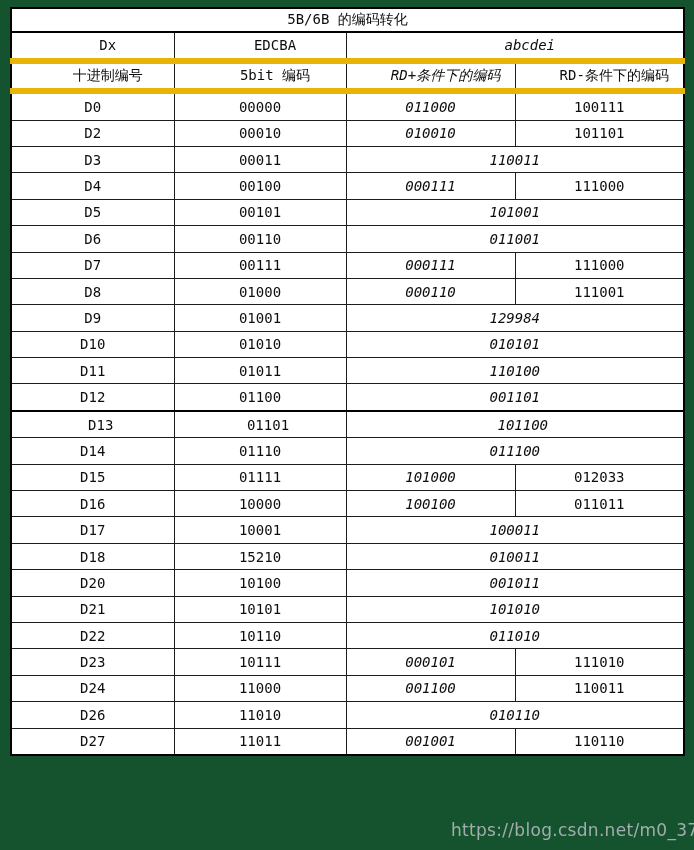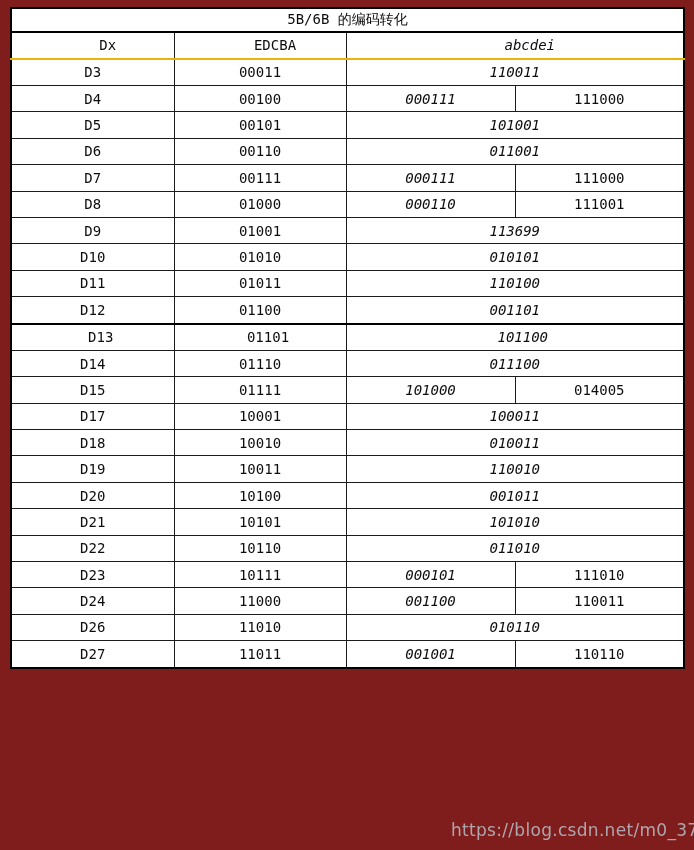--- a/index.html
+++ b/index.html
@@ -11,21 +11,21 @@
     width: 694px;
     height: 850px;
     font-family: "DejaVu Sans Mono", "Liberation Mono", monospace;
     color: #0d0d0d;
   }
   .sheet {
     position: relative;
     width: 694px;
     height: 850px;
     overflow: hidden;
-    background: #7f1d1d;
+    background: #14532d;
   }
   table.enc {
     position: absolute;
     left: 10px;
     top: 7px;
     width: 673px;
     border-collapse: collapse;
     table-layout: fixed;
     background: #ffffff;
     border: 2.6px solid #000000;
@@ -39,21 +39,21 @@
     white-space: nowrap;
     overflow: hidden;
     height: 25.4px;
   }
   tr.row-title td {
     height: 22px;
     border-bottom: 2px solid #000000;
   }
   tr.row-hdr td {
     height: 24.6px;
-    border-bottom: 2px solid #eab308;
+    border-bottom: 6px solid #eab308;
     padding-left: 30px;
   }
   td.vthick {
     border-left: 2.6px solid #000000;
     font-style: italic;
   }
   tr.group-break td {
     border-top: 2.6px solid #000000;
     padding-left: 16px;
   }
@@ -85,22 +85,40 @@
     </colgroup>
     <tbody>
       <tr class="row-title">
         <td colspan="4">5B/6B 的编码转化</td>
       </tr>
       <tr class="row-hdr">
         <td>Dx</td>
         <td>EDCBA</td>
         <td colspan="2" class="vthick">abcdei</td>
       </tr>
+      <tr class="row-hdr">
+        <td>十进制编号</td>
+        <td>5bit 编码</td>
+        <td class="vthick">RD+条件下的编码</td>
+        <td>RD-条件下的编码</td>
+      </tr>
     </tbody>
     <tbody>
+        <tr>
+          <td>D0</td>
+          <td>00000</td>
+          <td class="vthick">011000</td>
+          <td>100111</td>
+        </tr>
+        <tr>
+          <td>D2</td>
+          <td>00010</td>
+          <td class="vthick">010010</td>
+          <td>101101</td>
+        </tr>
         <tr>
           <td>D3</td>
           <td>00011</td>
           <td class="vthick" colspan="2">110011</td>
         </tr>
         <tr>
           <td>D4</td>
           <td>00100</td>
           <td class="vthick">000111</td>
           <td>111000</td>
@@ -123,21 +141,21 @@
         </tr>
         <tr>
           <td>D8</td>
           <td>01000</td>
           <td class="vthick">000110</td>
           <td>111001</td>
         </tr>
         <tr>
           <td>D9</td>
           <td>01001</td>
-          <td class="vthick" colspan="2">113699</td>
+          <td class="vthick" colspan="2">129984</td>
         </tr>
         <tr>
           <td>D10</td>
           <td>01010</td>
           <td class="vthick" colspan="2">010101</td>
         </tr>
         <tr>
           <td>D11</td>
           <td>01011</td>
           <td class="vthick" colspan="2">110100</td>
@@ -154,36 +172,37 @@
         </tr>
         <tr>
           <td>D14</td>
           <td>01110</td>
           <td class="vthick" colspan="2">011100</td>
         </tr>
         <tr>
           <td>D15</td>
           <td>01111</td>
           <td class="vthick">101000</td>
-          <td>014005</td>
+          <td>012033</td>
+        </tr>
+        <tr>
+          <td>D16</td>
+          <td>10000</td>
+          <td class="vthick">100100</td>
+          <td>011011</td>
         </tr>
         <tr>
           <td>D17</td>
           <td>10001</td>
           <td class="vthick" colspan="2">100011</td>
         </tr>
         <tr>
           <td>D18</td>
-          <td>10010</td>
+          <td>15210</td>
           <td class="vthick" colspan="2">010011</td>
-        </tr>
-        <tr>
-          <td>D19</td>
-          <td>10011</td>
-          <td class="vthick" colspan="2">110010</td>
         </tr>
         <tr>
           <td>D20</td>
           <td>10100</td>
           <td class="vthick" colspan="2">001011</td>
         </tr>
         <tr>
           <td>D21</td>
           <td>10101</td>
           <td class="vthick" colspan="2">101010</td>

